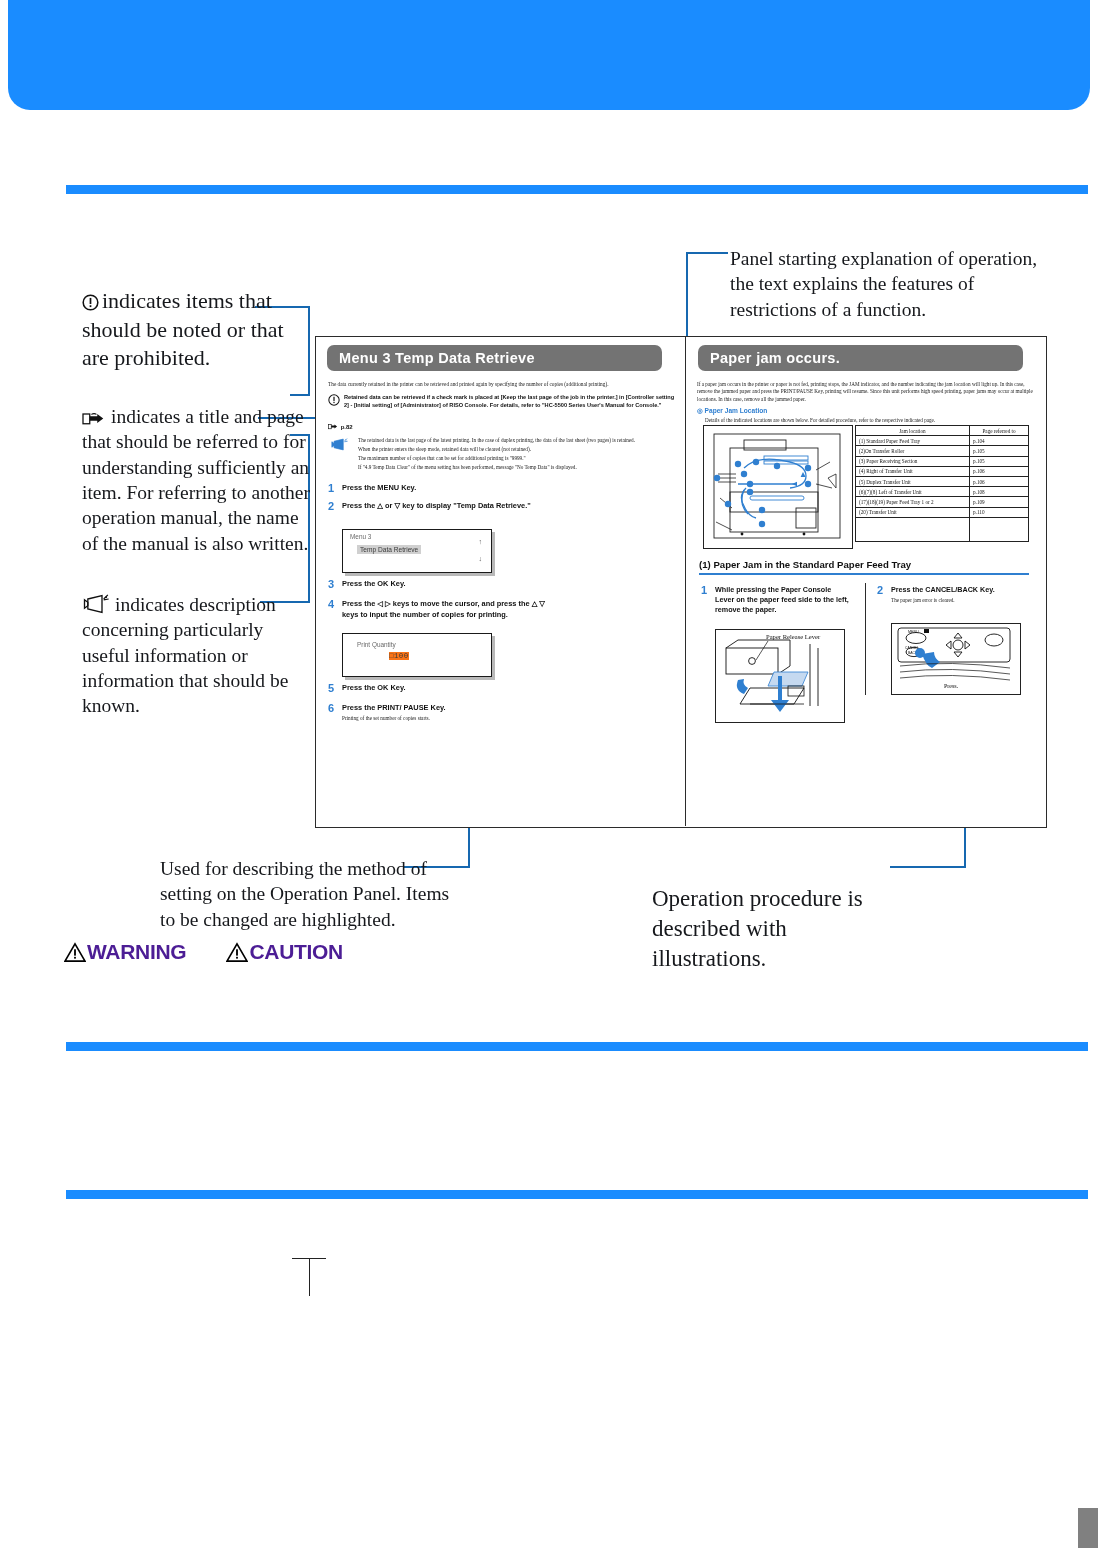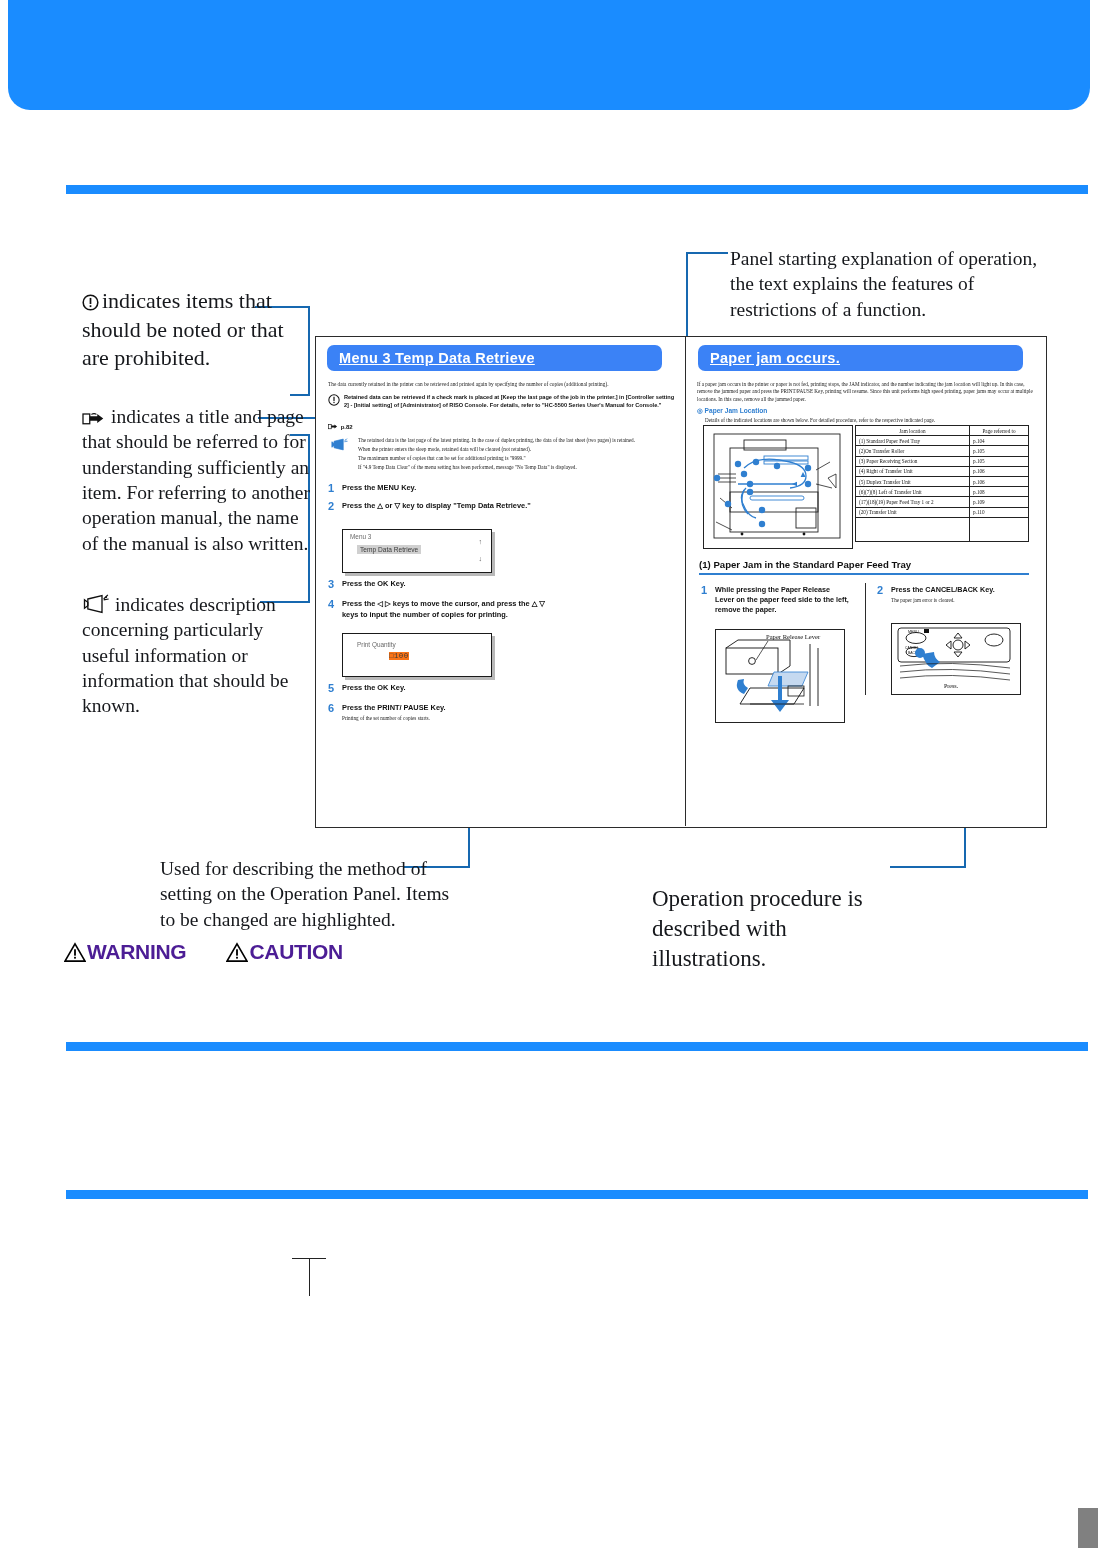--- a/index.html
+++ b/index.html
@@ -50,25 +50,24 @@
     background:#fff;border:1px solid #2b2b2b;
   }
   #page-divider{left:685px;top:336px;width:1px;height:490px;background:#2b2b2b;}
 
   .col{position:absolute;top:0;height:490px;}
   #col-left{left:0;width:370px;}
   #col-right{left:371px;width:358px;}
 
   .sec-head{
     position:absolute;left:11px;top:8px;width:auto;
-    background:#3b82f6;color:#ffffff;
+    background:#737373;color:#ffffff;
     font-family:"Liberation Sans", sans-serif;font-weight:bold;
     border-radius:7px;
     box-sizing:border-box;
-    text-decoration:underline;
   }
   #head-left{width:335px;height:26px;line-height:26px;padding-left:12px;font-size:14.5px;letter-spacing:.3px;}
   #head-right{width:325px;height:26px;line-height:26px;padding-left:12px;font-size:14.5px;letter-spacing:.3px;}
 
   .body-txt{
     position:absolute;font-family:"Liberation Serif", serif;
     color:#1a1a1a;line-height:1.30;
   }
 
   
@@ -395,21 +394,21 @@
           </tr>
     </tbody>
       </table>
 
     <div class="abs" id="sub-head">(1) Paper Jam in the Standard Paper Feed Tray</div>
     <div class="abs" id="sub-rule"></div>
     <div class="abs" id="mid-div"></div>
 
     <div class="pstep" style="left:14px;top:248px;width:148px;">
       <span class="num">1</span>
-      <div class="txt">While pressing the Paper Release Lever on the paper feed side to the left, remove the paper.</div>
+      <div class="txt">While pressing the Paper Console Lever on the paper feed side to the left, remove the paper.</div>
     </div>
     <div class="illus" style="left:28px;top:292px;width:128px;height:92px;">
       <svg width="126" height="90" viewBox="0 0 126 90">
         <text x="50" y="9" font-family="Liberation Serif, serif" font-size="6.6" fill="#111">Paper Release Lever</text>
         <path d="M52 11 L40 30" stroke="#111" stroke-width="0.7" fill="none"></path>
         <rect x="10" y="18" width="52" height="26" fill="none" stroke="#111" stroke-width="0.9"></rect>
         <path d="M10 18 l12 -8 l52 0 l0 26 l-12 8" fill="none" stroke="#111" stroke-width="0.9"></path>
         <circle cx="36" cy="31" r="3.4" fill="none" stroke="#111" stroke-width="0.9"></circle>
         <path d="M22 50 q-4 10 6 14 l4 -6 q-6 -3 -4 -9 z" fill="#2f7fd0"></path>
         <path d="M58 42 l34 0 l-6 14 l-34 0 z" fill="#c5d9f0" stroke="#2f7fd0" stroke-width="0.8"></path>

